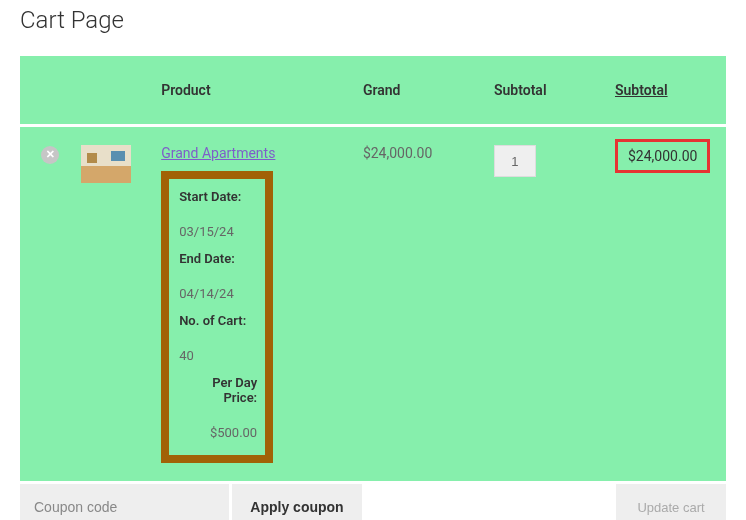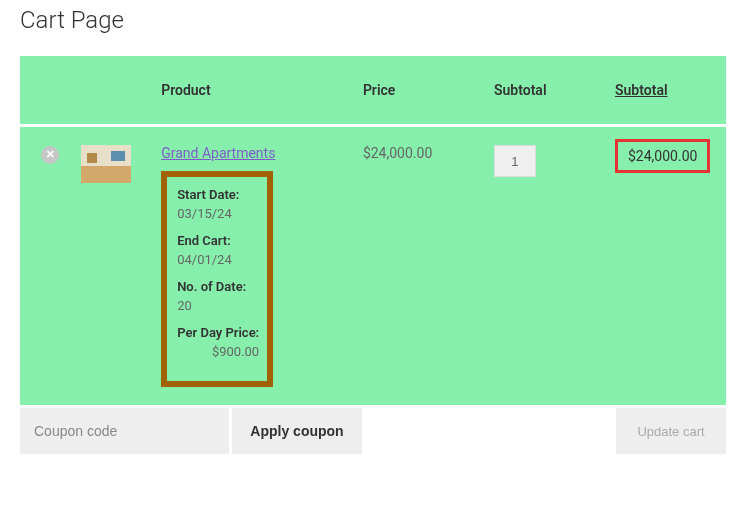--- a/index.html
+++ b/index.html
@@ -78,30 +78,30 @@
       width: 14px; height: 10px;
       background: #5a8fb0;
     }
     .product-link {
       color: #7e5ec9;
       text-decoration: underline;
       font-size: 14px;
       text-align: right;
     }
     .meta-box {
-      border: 6px solid #a16207;
-      padding: 10px 8px 22px 10px;
+      border: 8px solid #a16207;
+      padding: 10px 8px 15px 10px;
       margin-top: 10px;
       width: 112px;
       color: #666;
     }
     .meta-item { margin-bottom: 12px; }
     .meta-item:last-child { margin-bottom: 0; text-align: right; }
     .meta-label { font-weight: 600; color: #333; font-size: 13px; }
-    .meta-value { font-size: 13px; margin-top: 4px; }
+    .meta-value { font-size: 13px; margin-top: 20px; }
     .qty-input {
       width: 42px; height: 32px;
       border: 1px solid #ddd;
       background: #efefef;
       text-align: center;
       font-size: 13px;
       color: #666;
     }
     .subtotal-box {
       border: 3px solid #e63333;
@@ -155,21 +155,21 @@
 <body>
 
 <h1>Cart Page</h1>
 
 <table class="cart-table">
   <thead>
     <tr>
       <th class="col-remove"></th>
       <th class="col-thumb"></th>
       <th class="col-product">Product</th>
-      <th class="col-price">Price</th>
+      <th class="col-price">Grand</th>
       <th class="col-qty">Subtotal</th>
       <th class="col-subtotal">Subtotal</th>
     </tr>
   </thead>
   <tbody>
     <tr>
       <td class="col-remove" style="text-align:center; padding-left:10px;">
         <a class="remove-btn">
           <span>✕</span>
         </a>
@@ -178,30 +178,30 @@
         <span class="thumb"></span>
       </td>
       <td class="col-product">
         <a href="#" class="product-link">Grand Apartments</a>
         <div class="meta-box">
           <div class="meta-item">
             <div class="meta-label">Start Date:</div>
             <div class="meta-value">03/15/24</div>
           </div>
           <div class="meta-item">
-            <div class="meta-label">End Cart:</div>
-            <div class="meta-value">04/01/24</div>
-          </div>
-          <div class="meta-item">
-            <div class="meta-label">No. of Date:</div>
-            <div class="meta-value">20</div>
+            <div class="meta-label">End Date:</div>
+            <div class="meta-value">04/14/24</div>
+          </div>
+          <div class="meta-item">
+            <div class="meta-label">No. of Cart:</div>
+            <div class="meta-value">40</div>
           </div>
           <div class="meta-item">
             <div class="meta-label">Per Day Price:</div>
-            <div class="meta-value">$900.00</div>
+            <div class="meta-value">$500.00</div>
           </div>
         </div>
       </td>
       <td class="col-price">$24,000.00</td>
       <td class="col-qty">
         <input type="text" class="qty-input" value="1" style="">
       </td>
       <td class="col-subtotal">
         <span class="subtotal-box">$24,000.00</span>
       </td>

